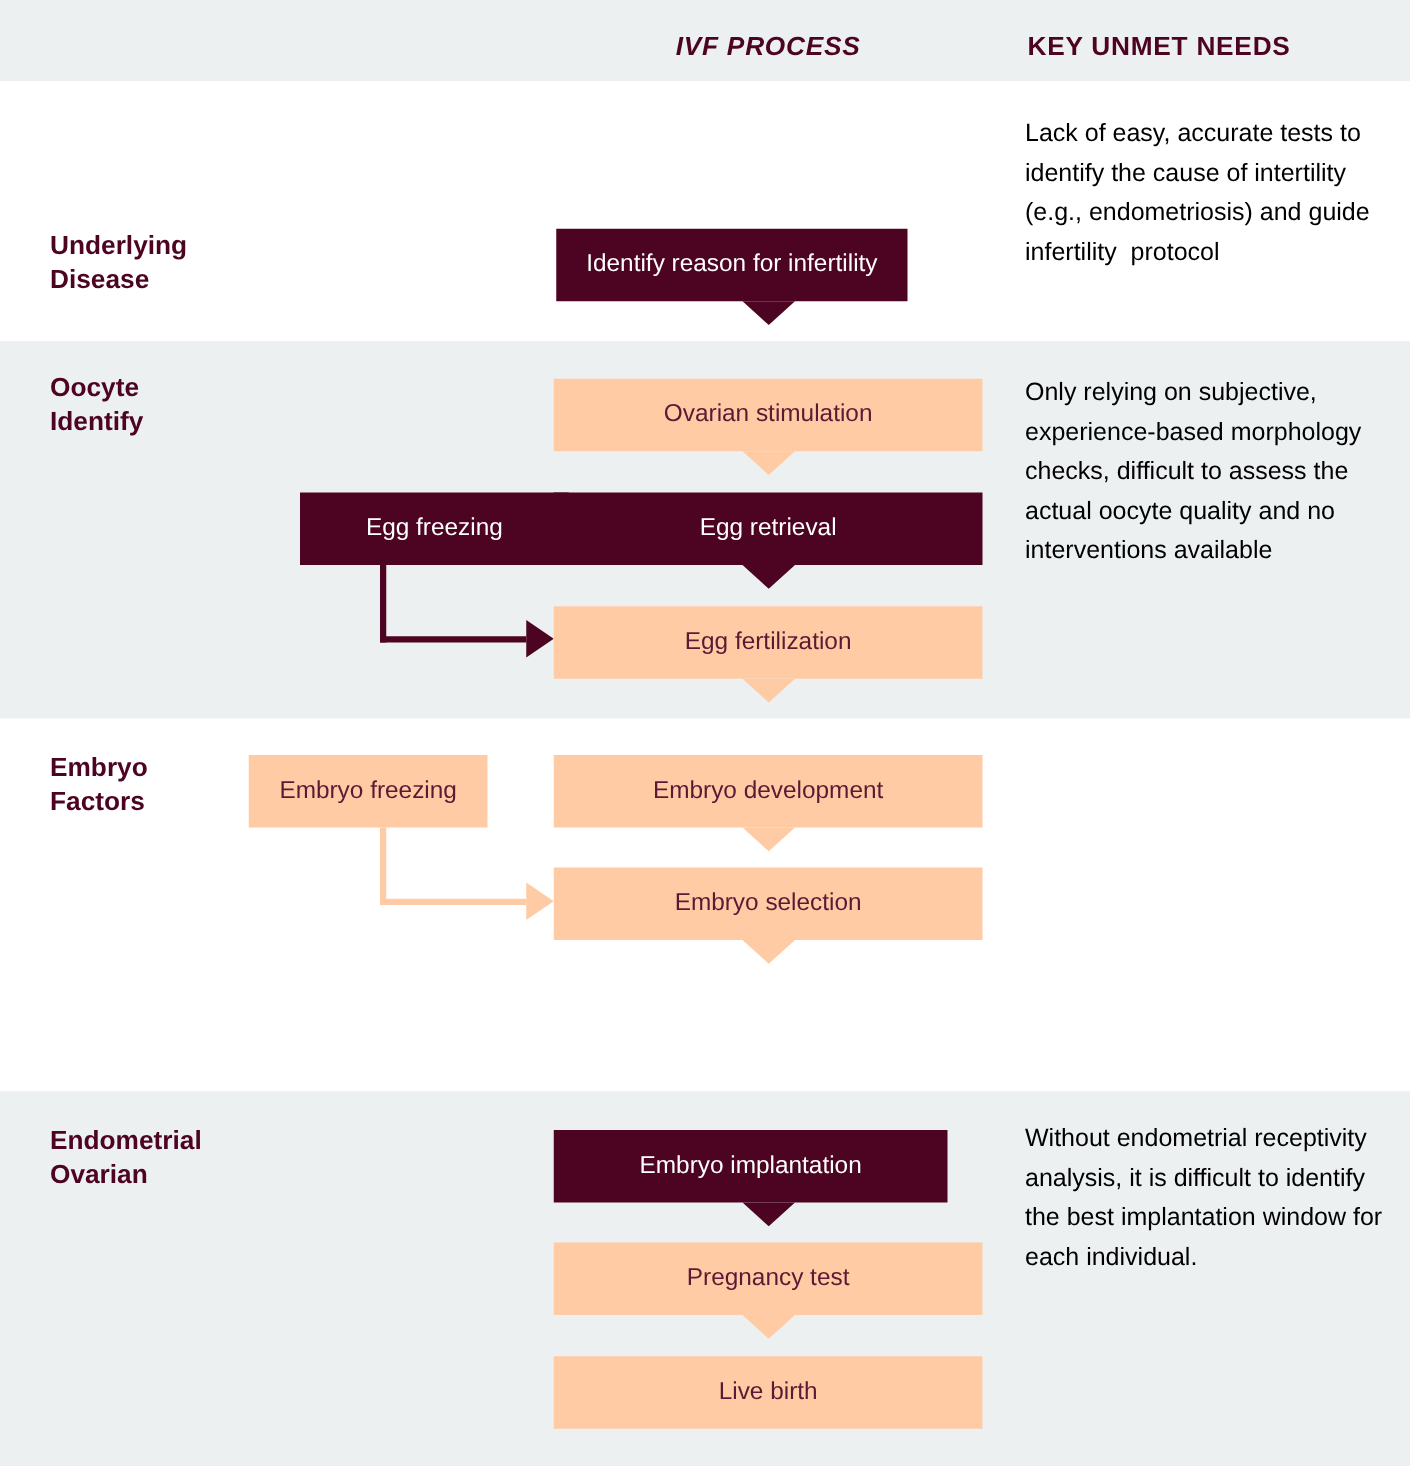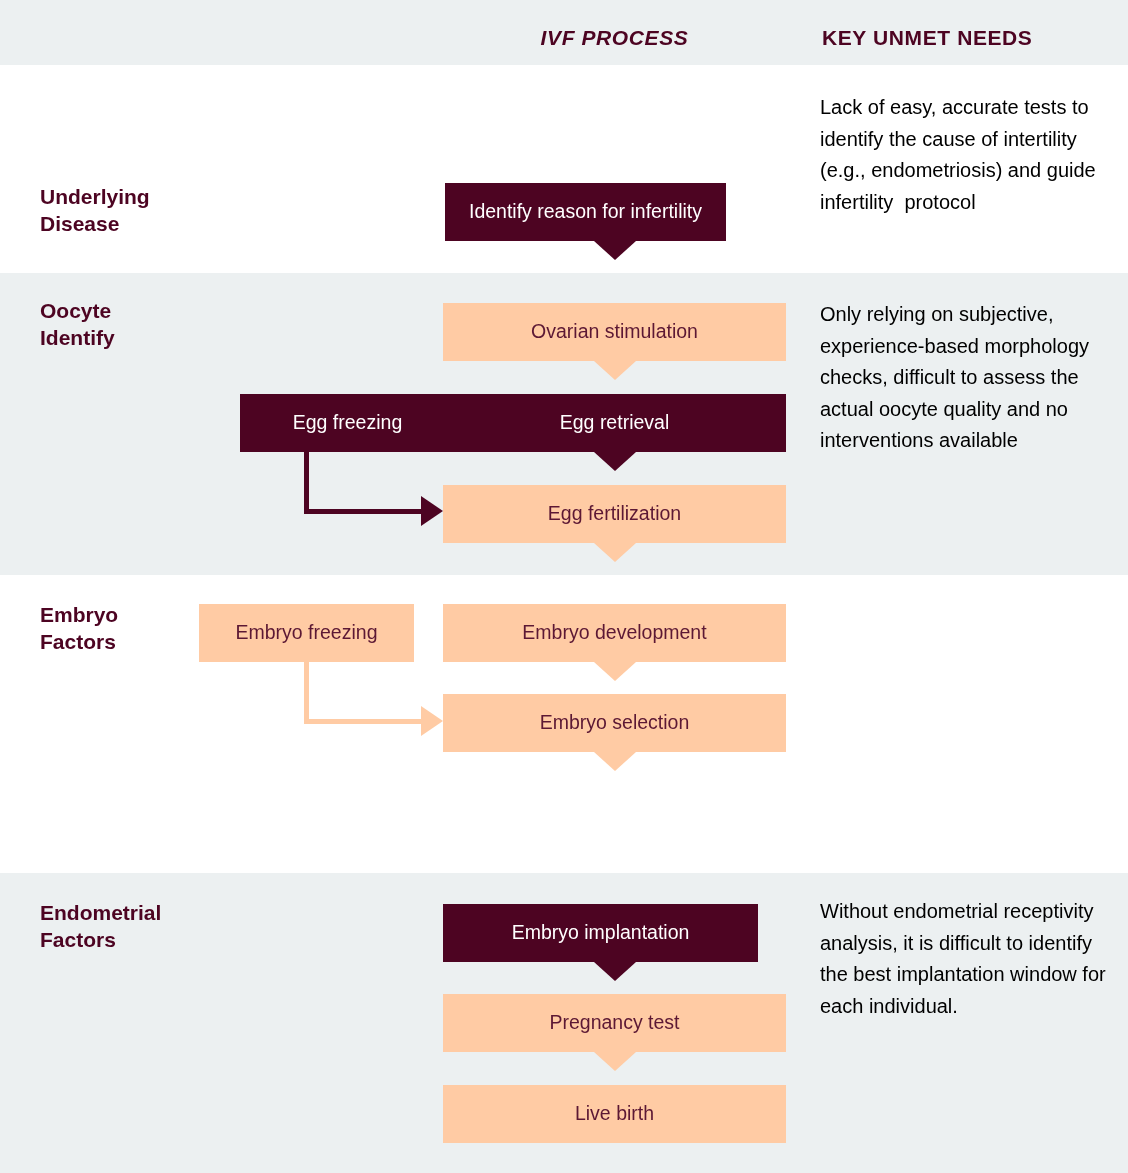--- a/index.html
+++ b/index.html
@@ -157,31 +157,31 @@
   <div class="chev peach" style="left:594px; top:543px;"></div>
 
   <div class="cat-label" style="top: 601px; white-space: pre-line;">Embryo
 Factors</div>
 
 
   <div class="fbox peach" style="left:443px; top:604px; width:343px; height:58px;">Embryo development</div>
   <div class="notch on-white" style="left:426px; top:609px;"></div>
   <div class="chev peach" style="left:594px; top:662px;"></div>
 
-  <div class="fbox peach" style="left:199px; top:604px; width:215px; height:58px;">Embryo freezing</div>
+  <div class="fbox peach" style="left:199px; top:604px; width:191px; height:58px;">Embryo freezing</div>
 
   <div class="elbow-v stroke-peach" style="left:304px; top:662px; width:5px; height:62px;"></div>
   <div class="elbow-h stroke-peach" style="left:304px; top:719px; width:117px; height:5px;"></div>
   <div class="arrowhead peach" style="left:421px; top:706px;"></div>
 
   <div class="fbox peach" style="left:443px; top:694px; width:343px; height:58px;">Embryo selection</div>
   <div class="chev peach" style="left:594px; top:752px;"></div>
 
   <div class="cat-label" style="top: 899px; white-space: pre-line;">Endometrial
-Factors</div>
+Ovarian</div>
 
   <div class="needs-text" style="top:896px;">Without endometrial receptivity analysis, it is difficult to identify the best implantation window for each individual.</div>
 
   <div class="fbox dark" style="left:443px; top:904px; width:315px; height:58px;">Embryo implantation</div>
   <div class="chev dark" style="left:594px; top:962px;"></div>
 
   <div class="fbox peach" style="left:443px; top:994px; width:343px; height:58px;">Pregnancy test</div>
   <div class="chev peach" style="left:594px; top:1052px;"></div>
 
   <div class="fbox peach" style="left:443px; top:1085px; width:343px; height:58px;">Live birth</div>

